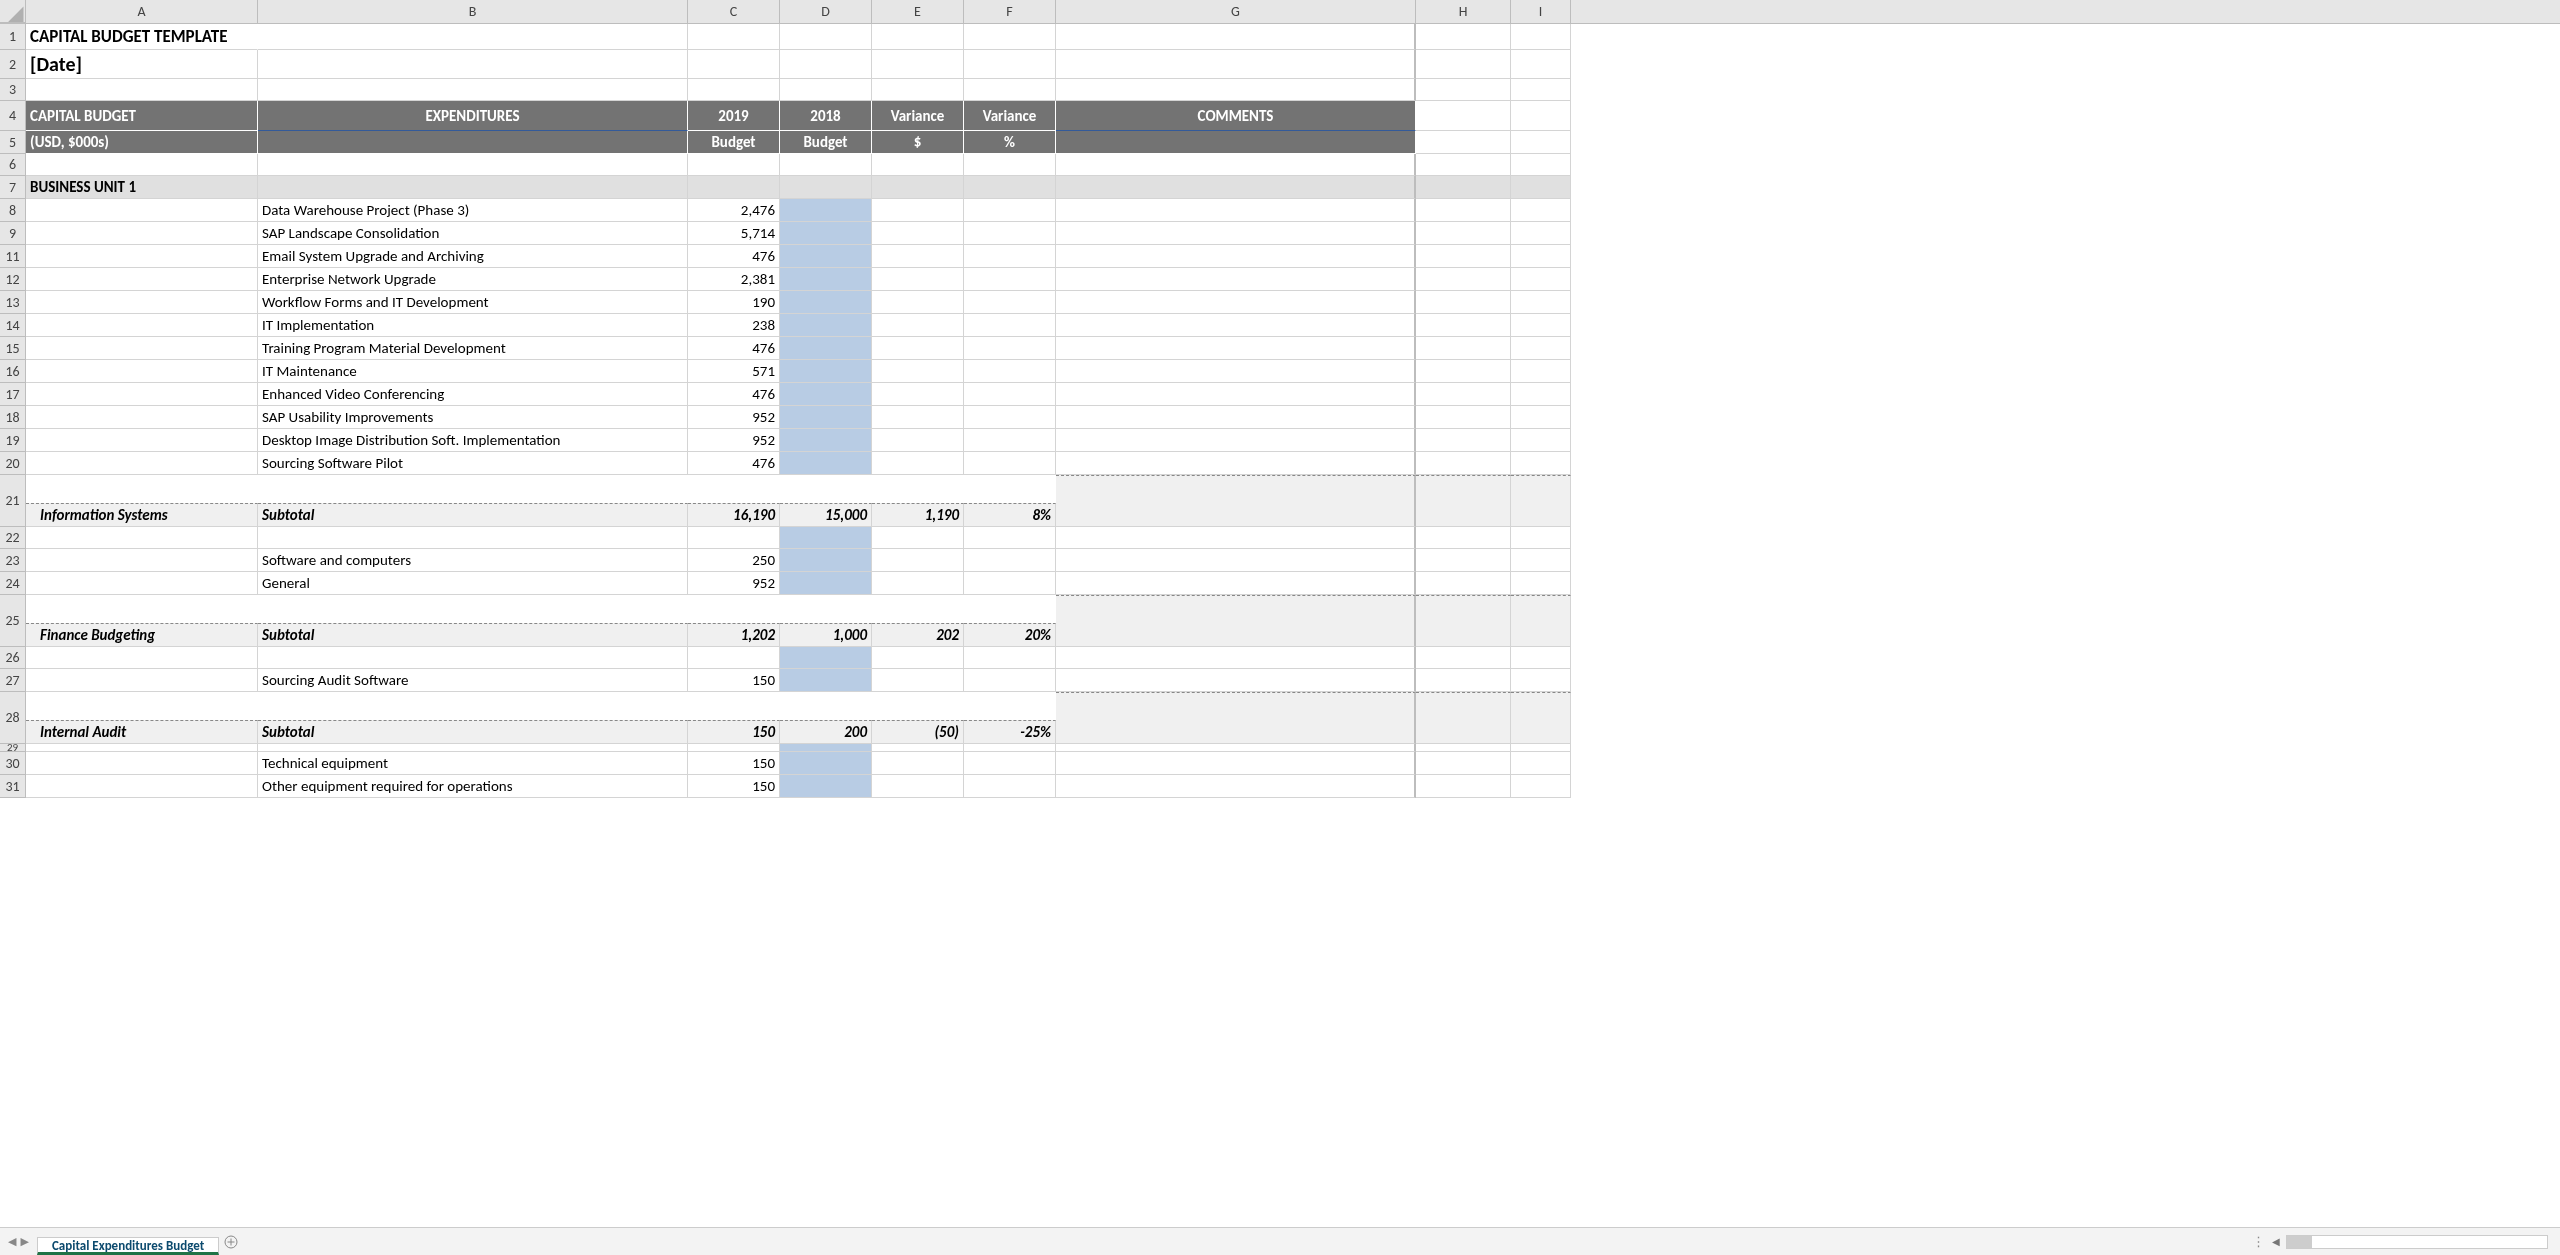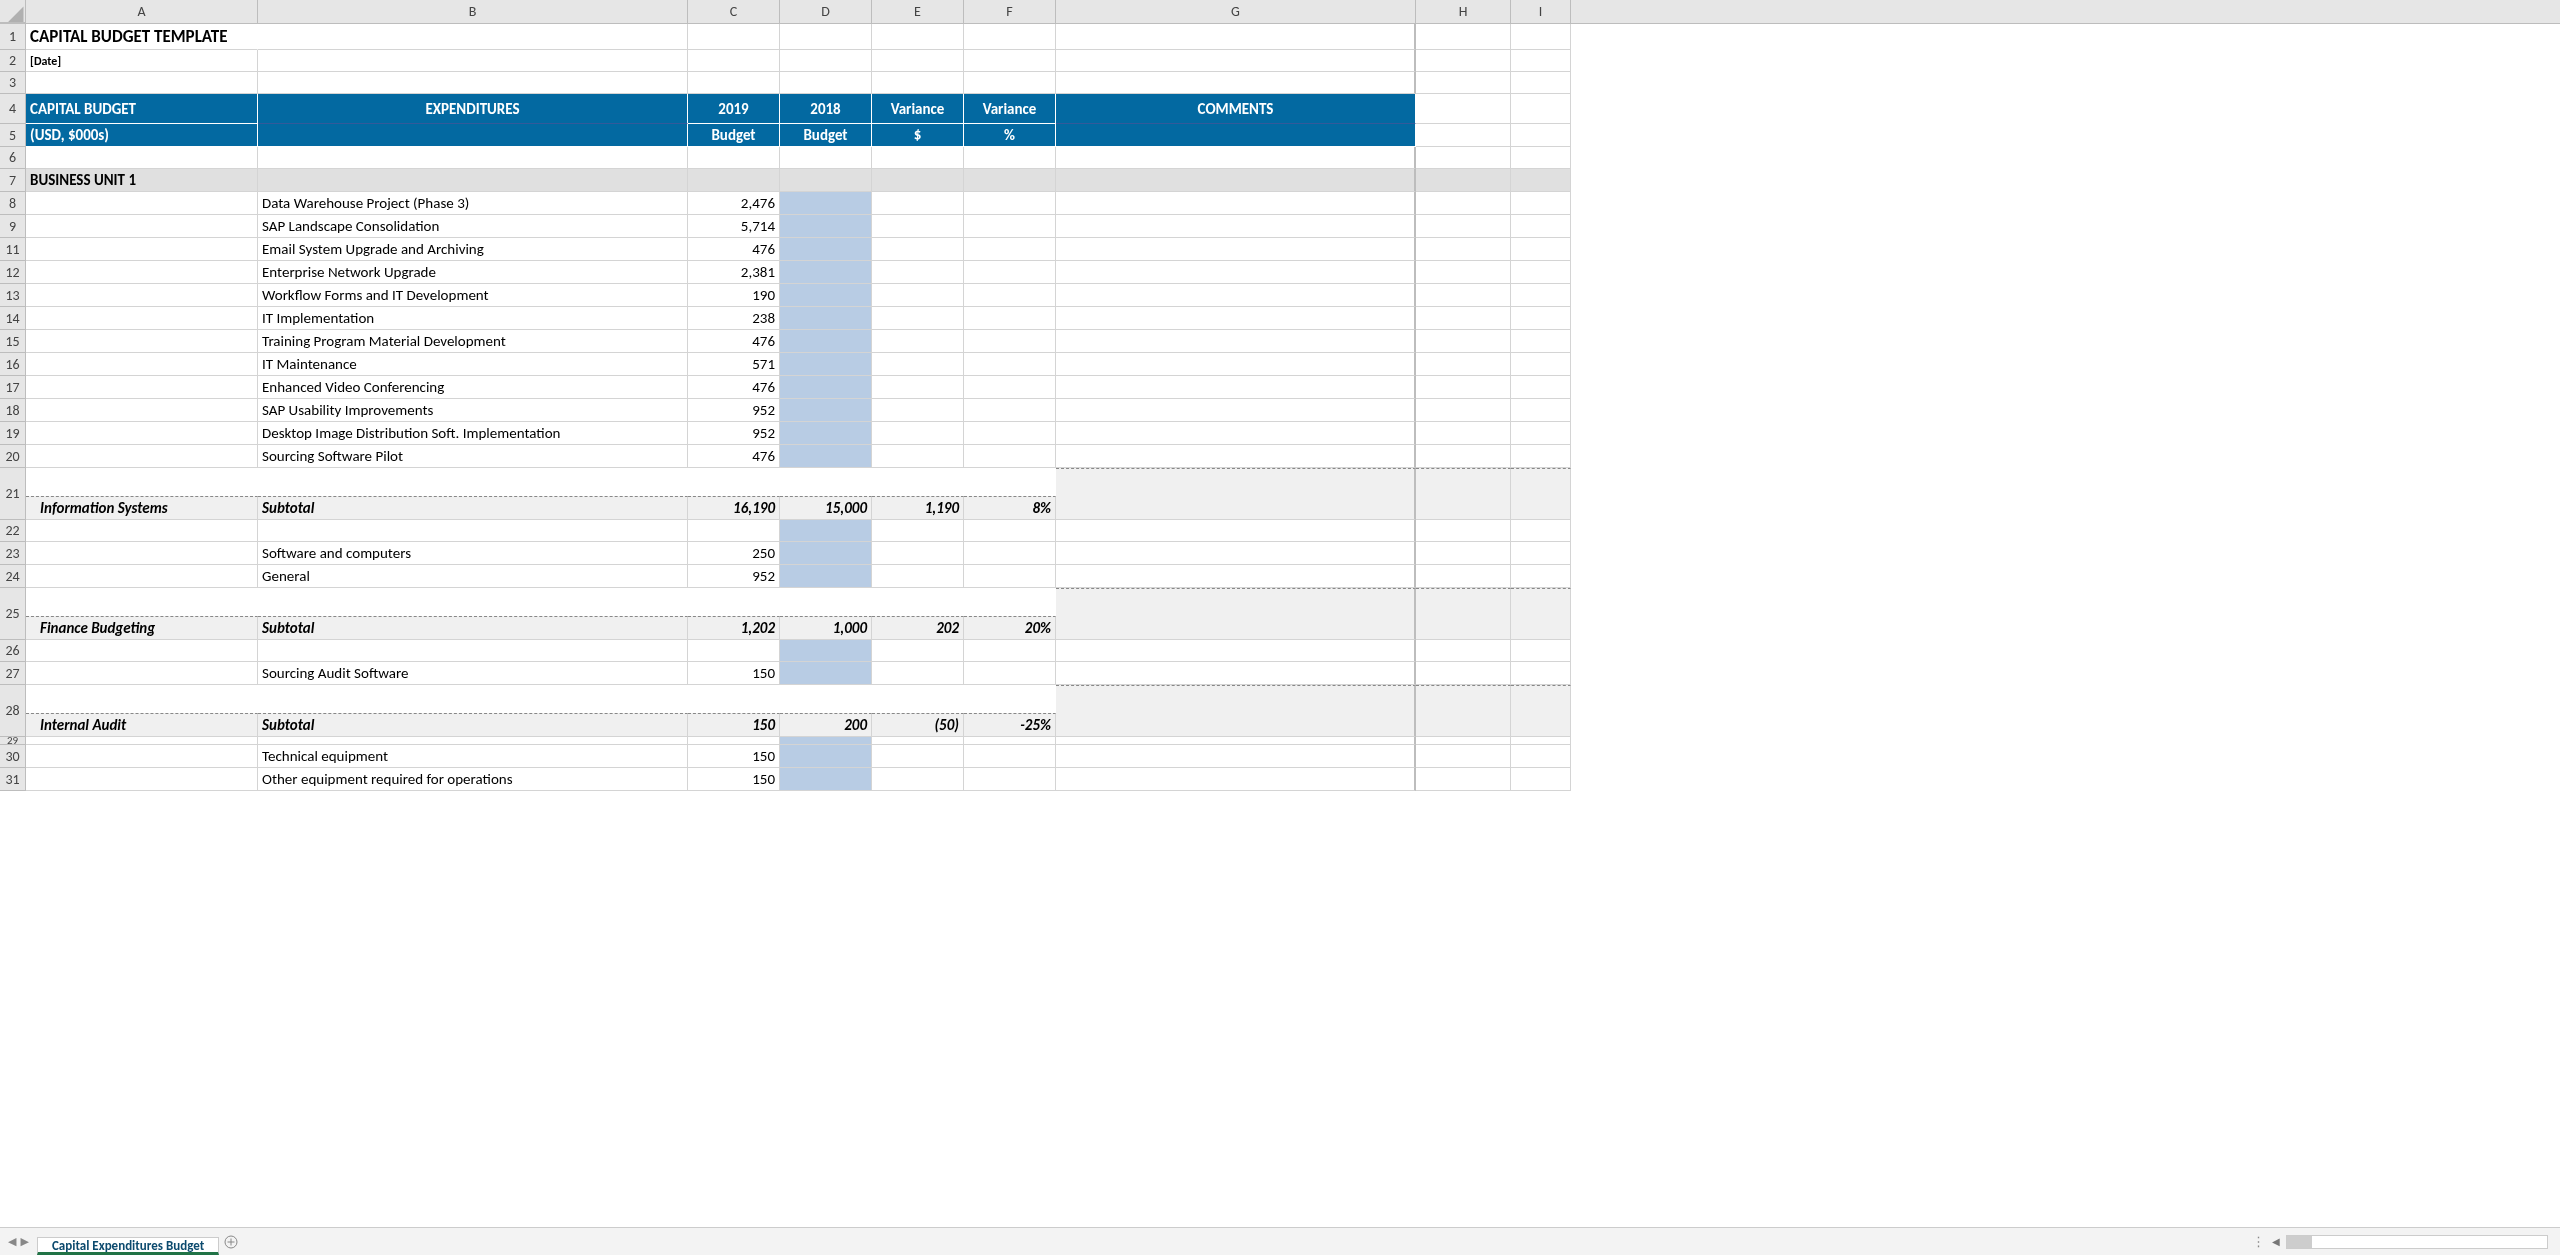--- a/index.html
+++ b/index.html
@@ -20,28 +20,28 @@
   .colD { width:  92px; min-width:  92px; }
   .colE { width:  92px; min-width:  92px; }
   .colF { width:  92px; min-width:  92px; }
   .colG { width: 360px; min-width: 360px; }
   .colH { width:  95px; min-width:  95px; }
   .colI { width:  60px; min-width:  60px; }
   .num { justify-content: flex-end; }
   .center { justify-content: center; }
   .bold { font-weight: 700; }
   .italic { font-style: italic; margin-top: 28px; }
-  .hdr-blue { background: #0369a1; color: #fff; font-weight: 700; border-right: 1px solid #fff; border-bottom: 1px solid #fff; }
+  .hdr-blue { background: #737373; color: #fff; font-weight: 700; border-right: 1px solid #fff; border-bottom: 1px solid #fff; }
   .hdr-blue-last { border-right-color:#d4d4d4;}
   .grey-row .cell { background: #e0e0e0; }
   .subtotal .cell { background: #f0f0f0; }
   .dashed-top .cell { border-top: 1px dashed #888; }
   .sel-d { background: #b8cce4; }
   .title-big { font-size: 17px; font-weight: 700; }
-  .title-mid { font-size: 12px; font-weight: 700; }
+  .title-mid { font-size: 20px; font-weight: 700; }
   .indent2 { padding-left: 14px; }
   .r29 { min-height: 8px; height:8px;}
   .r29 .row-h{font-size:11px;}
   
   .end-border { border-right: 2px solid #bdbdbd; }
   
   .statusbar { height: 28px; background: #f3f3f3; border-top: 1px solid #ccc; display: flex; align-items: stretch; font-size: 13px; }
   .tab-nav { display: flex; align-items: center; padding: 0 8px; gap: 4px; color: #888; }
   .tab { padding: 4px 14px; background: #fff; border-top: 1px solid #ccc; border-left:1px solid #ccc; border-right:1px solid #ccc; font-weight: 700; color: #0c4a6e; display:flex;align-items:center;margin-top:9px;}
   .tab-active { border-bottom: 3px solid #217346; }

